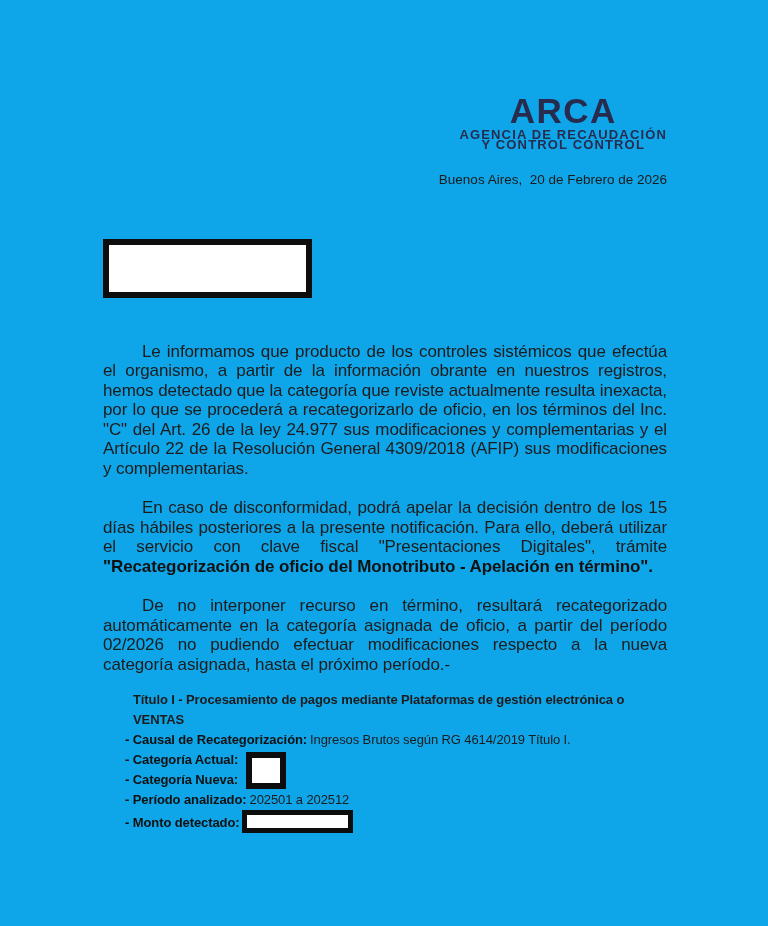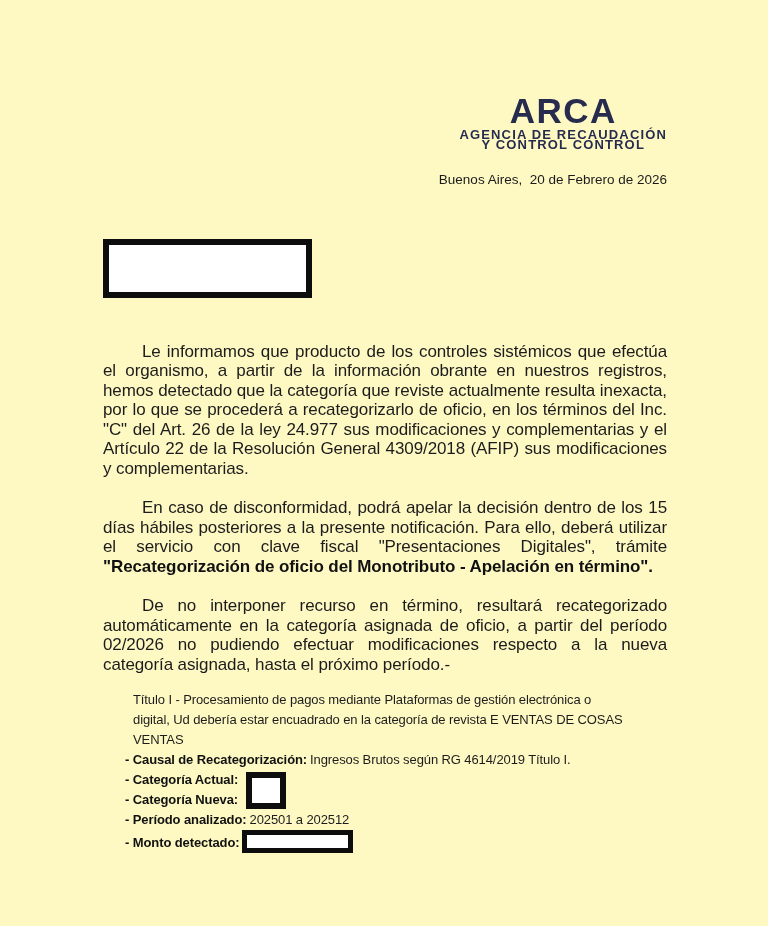--- a/index.html
+++ b/index.html
@@ -6,21 +6,21 @@
   html, body { width: 768px; background: #ffffff; }
   body {
     font-family: "Liberation Sans", "DejaVu Sans", sans-serif;
     color: #1d1d1d;
     -webkit-font-smoothing: antialiased;
   }
   .page {
     position: relative;
     width: 768px;
     height: 926px;
-    background: #fef9c3;
+    background: #0ea5e9;
     overflow: hidden;
     filter: blur(0.2px);
   }
   .content {
     position: absolute;
     left: 103px;
     top: 0;
     width: 564px;
   }
 
@@ -87,21 +87,21 @@
     margin-left: 22px;
     width: 540px;
     font-size: 13px;
     line-height: 20px;
     letter-spacing: -0.1px;
     color: #1c1c1c;
   }
   .detail-line { white-space: nowrap; }
   .detail-label { font-weight: 700; color: #111; }
   .detail-value { margin-left: 3px; }
-  .cont-line { padding-left: 8px; }
+  .cont-line { padding-left: 8px; font-weight: bold; }
 
   .categories-wrap { position: relative; }
   .category-box {
     position: absolute;
     left: 121px;
     top: 2px;
     width: 40px;
     height: 37px;
     border: 6px solid #0d0d0d;
     background: #ffffff;
@@ -138,21 +138,20 @@
 
     <p class="para first">Le informamos que producto de los controles sistémicos que efectúa el organismo, a partir de la información obrante en nuestros registros, hemos detectado que la categoría que reviste actualmente resulta inexacta, por lo que se procederá a recategorizarlo de oficio, en los términos del Inc. "C" del Art. 26 de la ley 24.977 sus modificaciones y complementarias y el Artículo 22 de la Resolución General 4309/2018 (AFIP) sus modificaciones y complementarias.</p>
 
     <p class="para"><span>En caso de disconformidad, podrá apelar la decisión dentro de los 15 días hábiles posteriores a la presente notificación. Para ello, deberá utilizar el servicio con clave fiscal "Presentaciones Digitales", trámite </span><span class="bold">"Recategorización de oficio del Monotributo - Apelación en término".</span></p>
 
     <p class="para">De no interponer recurso en término, resultará recategorizado automáticamente en la categoría asignada de oficio, a partir del período 02/2026 no pudiendo efectuar modificaciones respecto a la nueva categoría asignada, hasta el próximo período.-</p>
 
     <div class="details">
 
       <div class="cont-line">Título I - Procesamiento de pagos mediante Plataformas de gestión electrónica o</div>
-      <div class="cont-line">digital, Ud debería estar encuadrado en la categoría de revista E VENTAS DE COSAS</div>
       <div class="cont-line">VENTAS</div>
 
       <div class="detail-line"><span class="detail-label">- Causal de Recategorización:</span><span class="detail-value">Ingresos Brutos según RG 4614/2019 Título I.</span></div>
 
       <div class="categories-wrap">
         <div class="detail-line"><span class="detail-label">- Categoría Actual:</span></div>
         <div class="detail-line"><span class="detail-label">- Categoría Nueva:</span></div>
         <div class="category-box"></div>
       </div>
 

